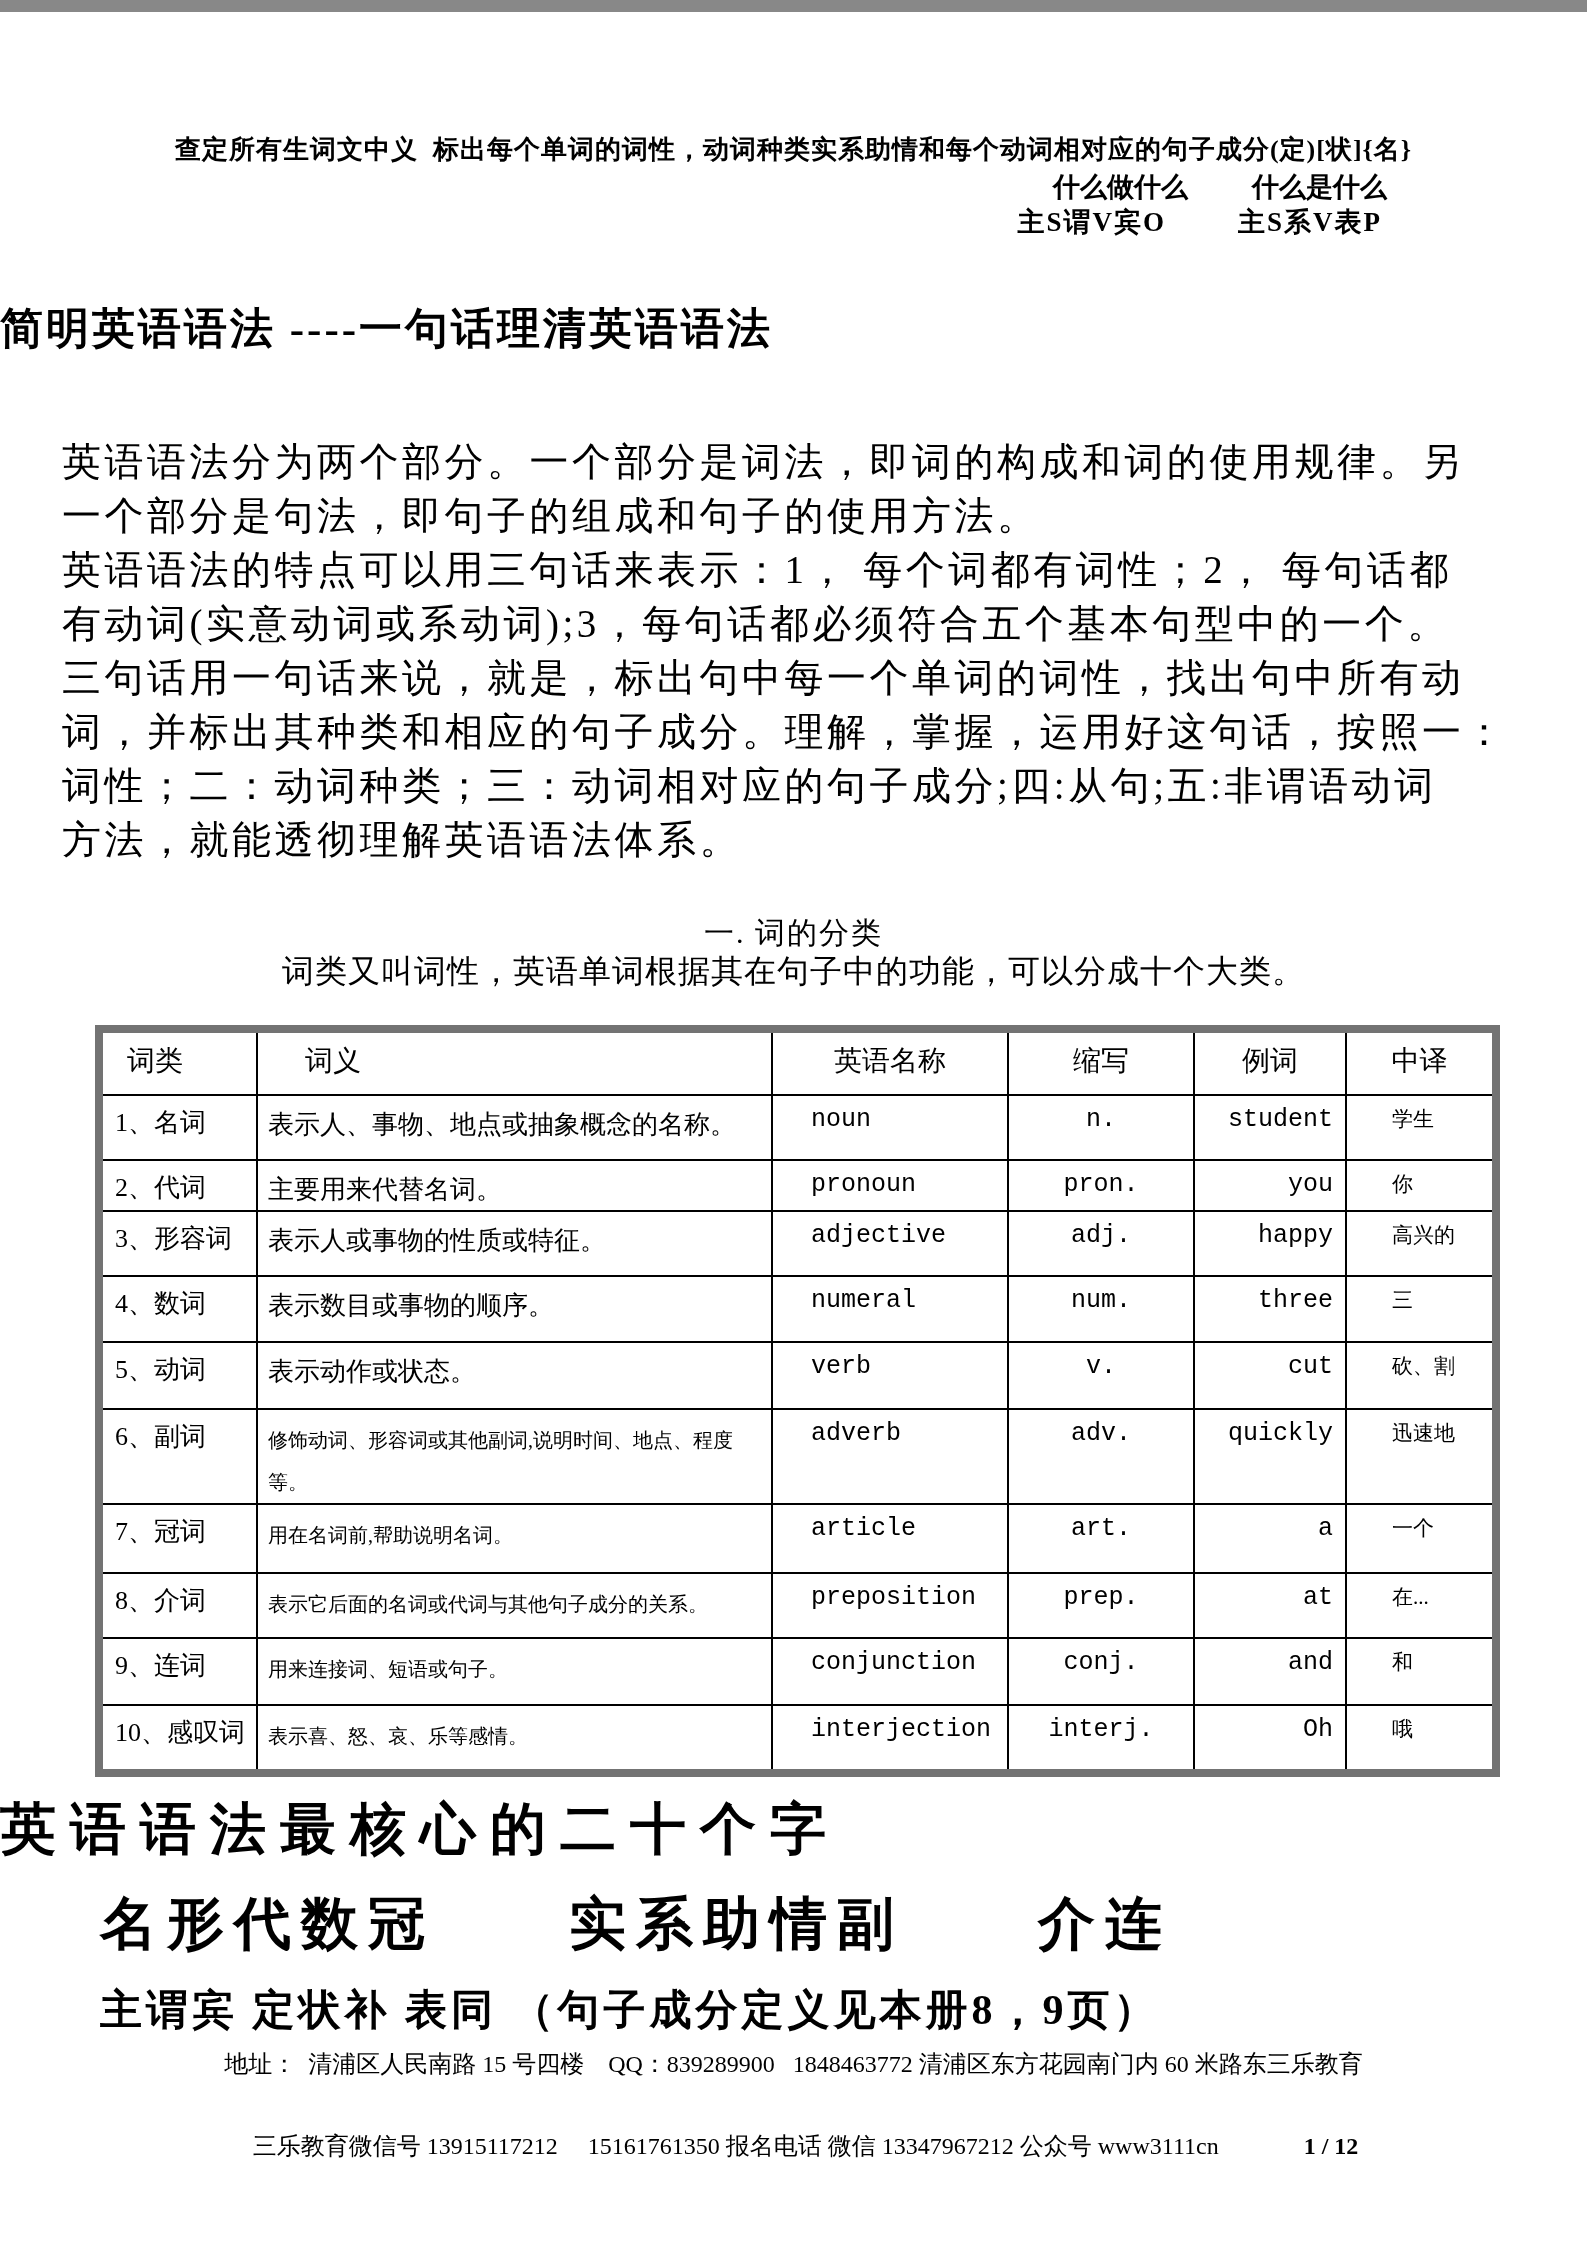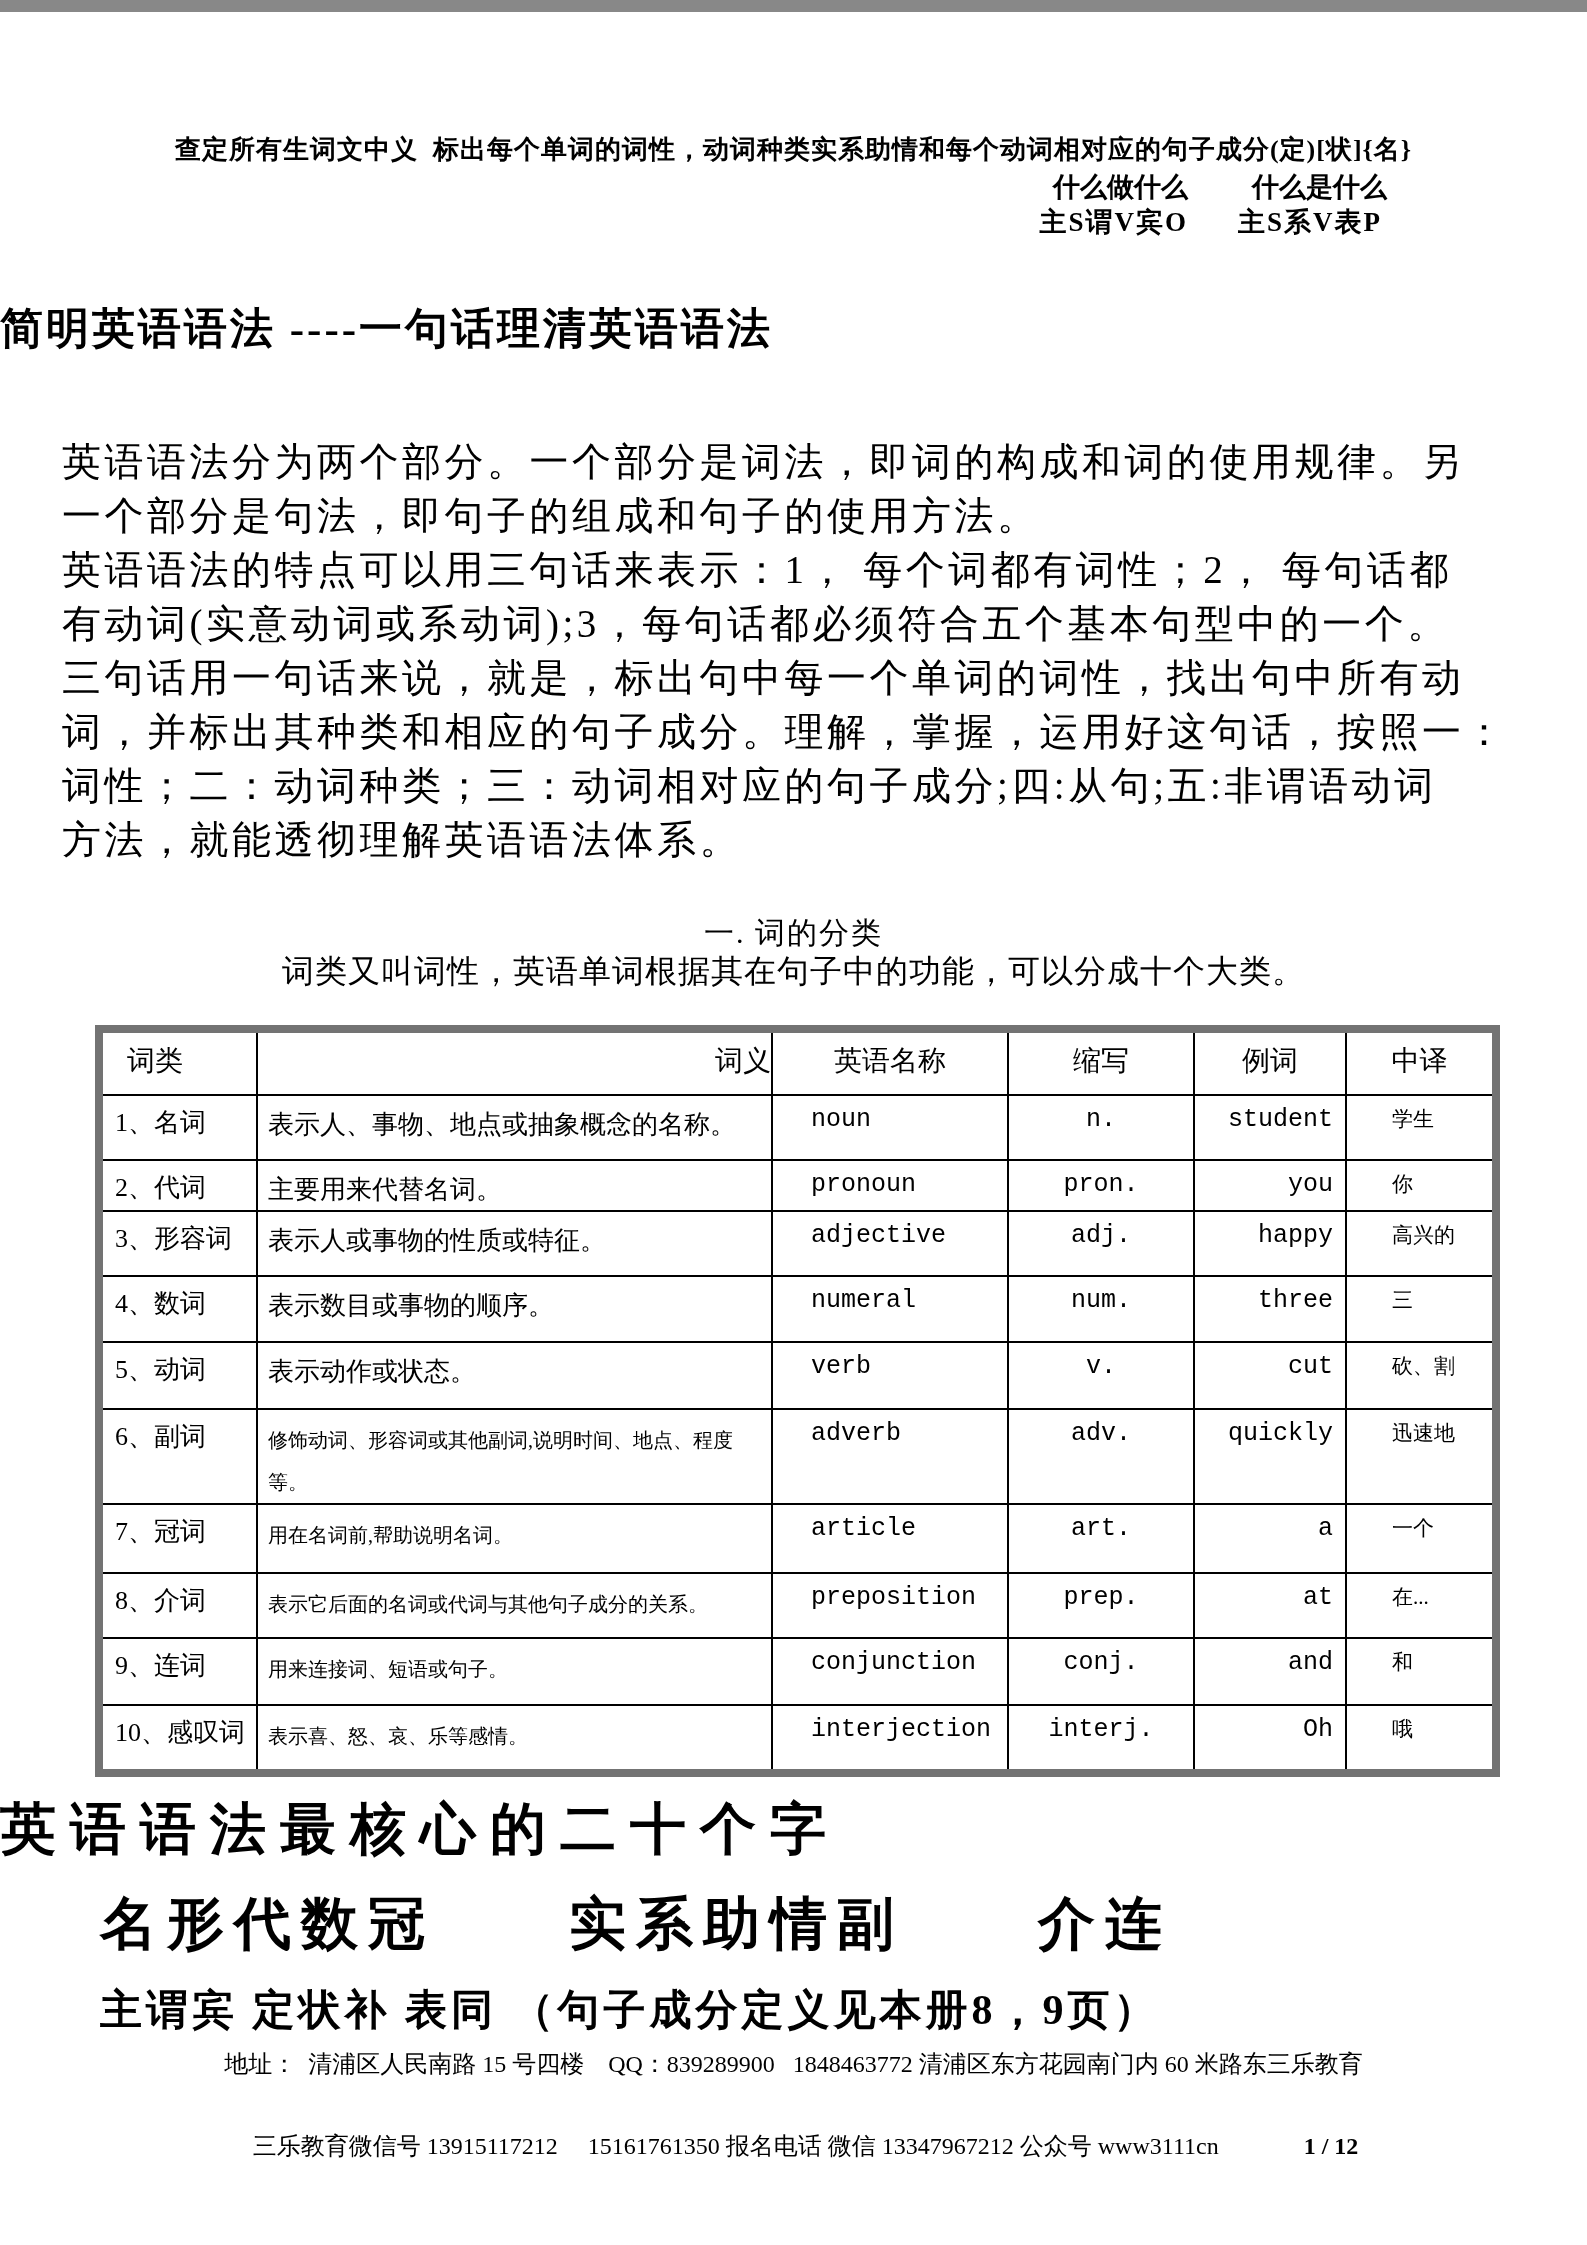--- a/index.html
+++ b/index.html
@@ -28,21 +28,21 @@
   .header-line2 {
     position: absolute;
     top: 157px; right: 200px;
     display: flex; gap: 64px;
     font-size: 27px;
     font-weight: bold;
   }
   .header-line3 {
     position: absolute;
     top: 192px; right: 205px;
-    display: flex; gap: 50px;
+    display: flex; gap: 72px;
     font-size: 27px;
     font-weight: bold;
     letter-spacing: 2px;
   }
 
   .doc-title {
     position: absolute;
     top: 288px; left: 0; width: 100%;
     text-align: left;
     font-size: 43px;
@@ -98,21 +98,21 @@
   .word-table tbody tr:nth-child(4)  { height: 66px; }
   .word-table tbody tr:nth-child(5)  { height: 67px; }
   .word-table tbody tr:nth-child(6)  { height: 83px; }
   .word-table tbody tr:nth-child(7)  { height: 69px; }
   .word-table tbody tr:nth-child(8)  { height: 65px; }
   .word-table tbody tr:nth-child(9)  { height: 67px; }
   .word-table tbody tr:nth-child(10) { height: 68px; }
 
   .word-table th { font-weight: normal; font-size: 28px; text-align: center; }
   .word-table th.c0 { text-align: left; padding-left: 24px; }
-  .word-table th.c1 { text-align: right; padding-left: 47px; }
+  .word-table th.c1 { text-align: left; padding-left: 47px; }
 
   .word-table td.c0 { font-size: 26px; text-align: left; padding-left: 12px; white-space: nowrap; }
   .word-table td.c1 { font-size: 26px; text-align: left; padding-left: 10px; padding-right: 8px; line-height: 1.55; }
   .word-table tbody tr:nth-child(n+6) td.c1 { font-size: 20px; line-height: 2.1; }
   .word-table td.c2 { font-family: "Liberation Mono", monospace; font-size: 25px; text-align: left; padding-left: 38px; }
   .word-table td.c3 { font-family: "Liberation Mono", monospace; font-size: 25px; text-align: center; }
   .word-table td.c4 { font-family: "Liberation Mono", monospace; font-size: 25px; text-align: right; padding-right: 12px; }
   .word-table td.c5 { font-size: 21px; text-align: left; padding-left: 45px; }
 
   

